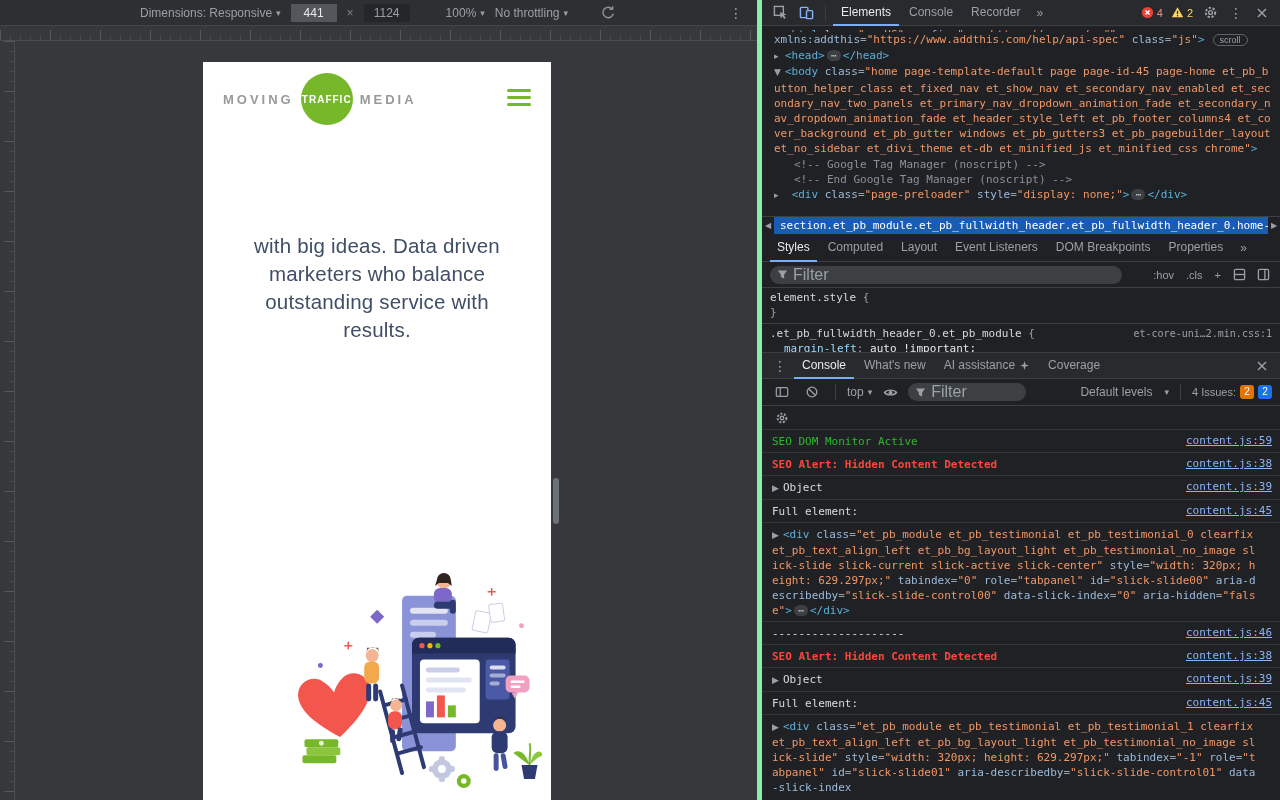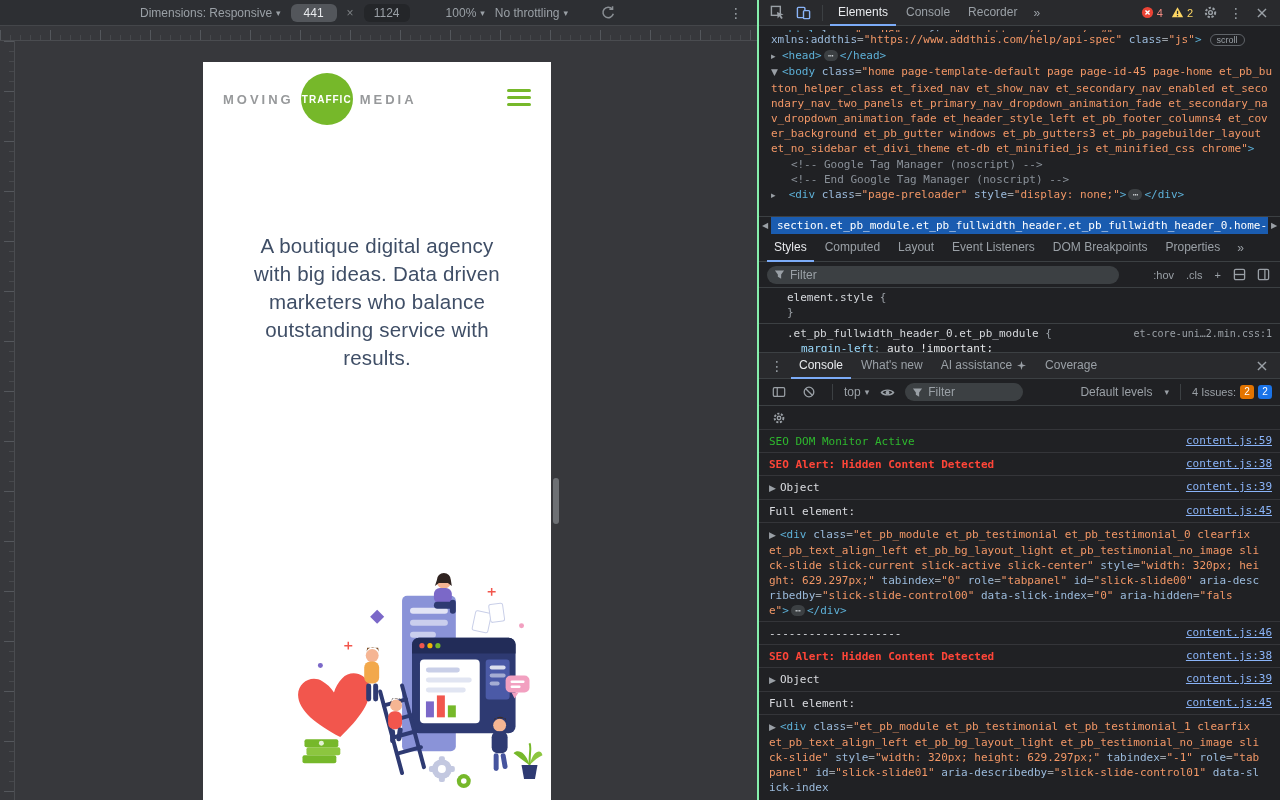--- a/index.html
+++ b/index.html
@@ -6,21 +6,21 @@
   html,body { width:1280px; height:800px; overflow:hidden; background:#202124;
     font-family:"Liberation Sans", sans-serif; }
   .root { position:relative; width:1280px; height:800px; display:flex; }
 
   
   .emulation { position:relative; width:757px; height:800px; background:#37383c; overflow:hidden; }
   .device-toolbar { position:relative; height:26px; background:#2d2f33; border-bottom:1px solid #44464a;
     display:flex; align-items:center; gap:10px; padding:0 10px 0 140px; color:#9aa0a6; font-size:12px; }
   .dt-ctrl { display:inline-flex; align-items:center; gap:4px; cursor:default; white-space:nowrap; }
   .caret { font-family:"DejaVu Sans",sans-serif; font-size:9px; color:#9aa0a6; }
-  .dim-input { width:46px; height:18px; border:none; border-radius:6px; text-align:center;
+  .dim-input { width:46px; height:18px; border:none; border-radius:0; text-align:center;
     font-size:12px; font-family:"Liberation Sans",sans-serif; outline:none; }
   .dim-w { background:#53565b; color:#e8eaed; }
   .dim-h { background:#242629; color:#9aa0a6; }
   .dt-x { color:#7d8084; }
   .rotate-btn { margin-left:22px; display:inline-flex; }
   .kebab { font-family:"DejaVu Sans",sans-serif; color:#9aa0a6; font-size:14px; padding:0 4px; }
   .devtb-kebab { margin-left:auto; }
 
   .ruler-h { position:absolute; left:0; top:26px; width:757px; height:15px;
     border-bottom:1px solid #4a4c50;
@@ -46,21 +46,21 @@
   .hamburger { position:absolute; right:20px; top:27px; width:24px; display:flex; flex-direction:column; gap:4px; cursor:pointer; }
   .hamburger i { display:block; height:3px; border-radius:2px; background:#76b82a; }
 
   .tagline { position:absolute; left:0; top:170px; width:100%; text-align:center;
     color:#3f4e66; font-size:20.5px; line-height:28px; letter-spacing:0.2px; }
 
   .hero-illo { position:absolute; left:80px; top:498px; width:262px; height:234px; }
 
   
   .devtools { width:523px; height:800px; background:#202124; display:flex; flex-direction:column;
-    border-left:2px solid #86efac; color:#e8eaed; }
+    border-left:5px solid #86efac; color:#e8eaed; }
   .dt-tabbar, .drawer-tabbar { height:26px; flex:none; background:#292a2d; border-bottom:1px solid #3c4043;
     display:flex; align-items:center; padding:0 6px; gap:2px; }
   .icon-btn { display:inline-flex; align-items:center; justify-content:center; width:24px; height:24px; color:#9aa0a6; cursor:pointer; }
   .close-x { font-size:16px; color:#9aa0a6; font-family:"DejaVu Sans",sans-serif; }
   .vsep { width:1px; height:16px; background:#3c4043; margin:0 5px; flex:none; }
   .dt-tab { padding:0 8px; height:26px; line-height:25px; font-size:12px; color:#9aa0a6; cursor:pointer; white-space:nowrap; }
   .dt-tab.active { color:#e8eaed; border-bottom:2px solid #7cacf8; }
   .dt-more { color:#9aa0a6; font-size:12px; padding:0 6px; cursor:pointer; }
   .spacer { flex:1; }
   .counter { display:inline-flex; align-items:center; gap:3px; font-size:11px; margin:0 3px; cursor:pointer; }
@@ -91,26 +91,26 @@
     font-family:"DejaVu Sans",sans-serif; font-size:8px; cursor:pointer; flex:none; }
   .crumb-sel { flex:1; background:#1a5cb0; color:#ffffff; line-height:18px; padding:0 6px;
     white-space:nowrap; overflow:hidden; cursor:pointer; }
 
   .styles-tabs { flex:none; height:28px; background:#202124; border-bottom:1px solid #3c4043;
     display:flex; align-items:center; padding:0 8px; gap:4px; }
   .styles-tabs .dt-tab { height:28px; line-height:27px; padding:0 7px; font-size:12px; }
 
   .styles-filter-row { flex:none; height:26px; display:flex; align-items:center; gap:6px; padding:0 8px; border-bottom:1px solid #3c4043; }
   .filter-box { display:inline-flex; align-items:center; gap:5px; height:18px; border-radius:9px;
-    background:#3c4043; color:#9aa0a6; font-size:12px; padding:0 10px 0 7px; cursor:text; }
+    background:#3c4043; color:#9aa0a6; font-size:16px; padding:0 10px 0 7px; cursor:text; }
   .styles-filter-row .filter-box { width:352px; }
   .mini-btn { color:#9aa0a6; font-size:11px; padding:0 3px; cursor:pointer; white-space:nowrap; }
 
   .styles-code { flex:1; min-height:0; overflow:hidden; font-size:11px; padding:2px 0; }
-  .css-line { line-height:15px; padding:0 8px; white-space:pre; display:flex;margin-left:20px; }
+  .css-line { line-height:15px; padding:0 8px; white-space:pre; display:flex; }
   .css-line .lhs { flex:1; white-space:pre; }
   .css-rule.bordered { border-top:1px solid #3c4043; margin-top:3px; padding-top:2px; }
   .tk-sel { color:#d5d8dc; }
   .tk-prop { color:#9cdcfe; }
   .tk-val { color:#e8eaed; }
   .css-src-link { color:#9aa0a6; font-size:10px; margin-left:auto; white-space:nowrap; cursor:pointer;text-align:center; }
   .decl { padding-left:22px; }
 
   .drawer { flex:none; height:448px; display:flex; flex-direction:column; border-top:1px solid #3c4043; }
   .ai-tab { display:inline-flex; align-items:center; gap:4px; }
@@ -174,21 +174,20 @@
         </span>
         <span class="logo-word">MEDIA</span>
       </div>
       <div class="hamburger">
           <i></i>
           <i></i>
           <i></i>
         </div>
 
       <div class="tagline">
-        <div>A boutique digital agency</div>
         <div>with big ideas. Data driven</div>
         <div>marketers who balance</div>
         <div>outstanding service with</div>
         <div>results.</div>
       </div>
 
       <svg class="hero-illo" viewBox="0 0 260 235">
         <g stroke="#f2564d" stroke-width="1.5">
             <path d="M60 86h8M64 82v8"></path>
             <path d="M204 32h8M208 28v8"></path>

